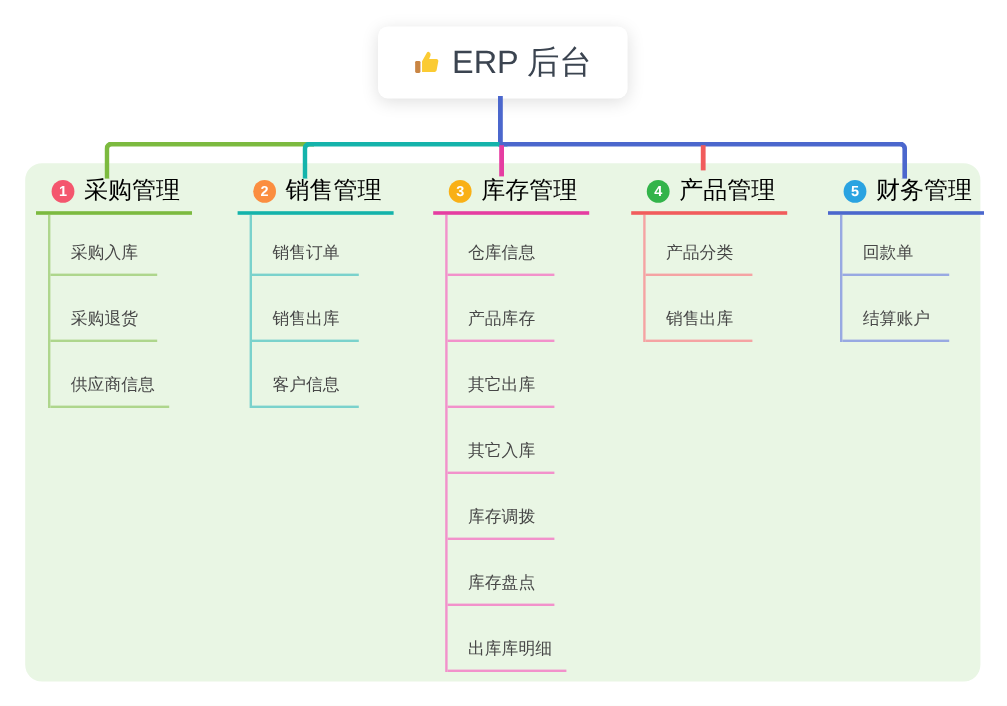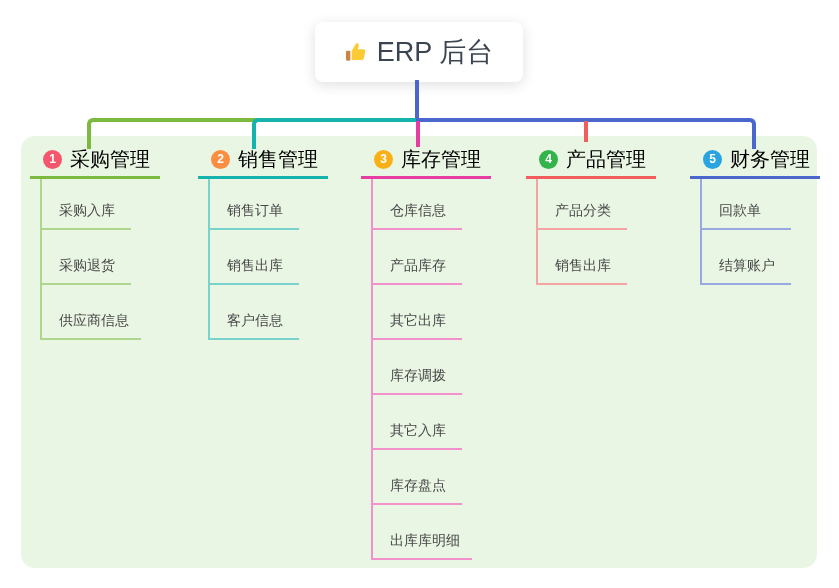--- a/index.html
+++ b/index.html
@@ -80,22 +80,22 @@
           <div class="child">销售出库</div>
           <div class="child">客户信息</div>
         </div></div>
       <div class="branch" style="left: 361px; --c: #e53da1; --lc: #f291cb; --bc: #f9b016;"><div class="head">
           <span class="badge">3</span>
           <span class="head-label">库存管理</span>
         </div><div class="children">
           <div class="child">仓库信息</div>
           <div class="child">产品库存</div>
           <div class="child">其它出库</div>
+          <div class="child">其它入库</div>
           <div class="child">库存调拨</div>
-          <div class="child">其它入库</div>
           <div class="child">库存盘点</div>
           <div class="child">出库库明细</div>
         </div></div>
       <div class="branch" style="left: 526px; --c: #f15c5c; --lc: #f5a3a3; --bc: #33b44a;"><div class="head">
           <span class="badge">4</span>
           <span class="head-label">产品管理</span>
         </div><div class="children">
           <div class="child">产品分类</div>
           <div class="child">销售出库</div>
         </div></div>

